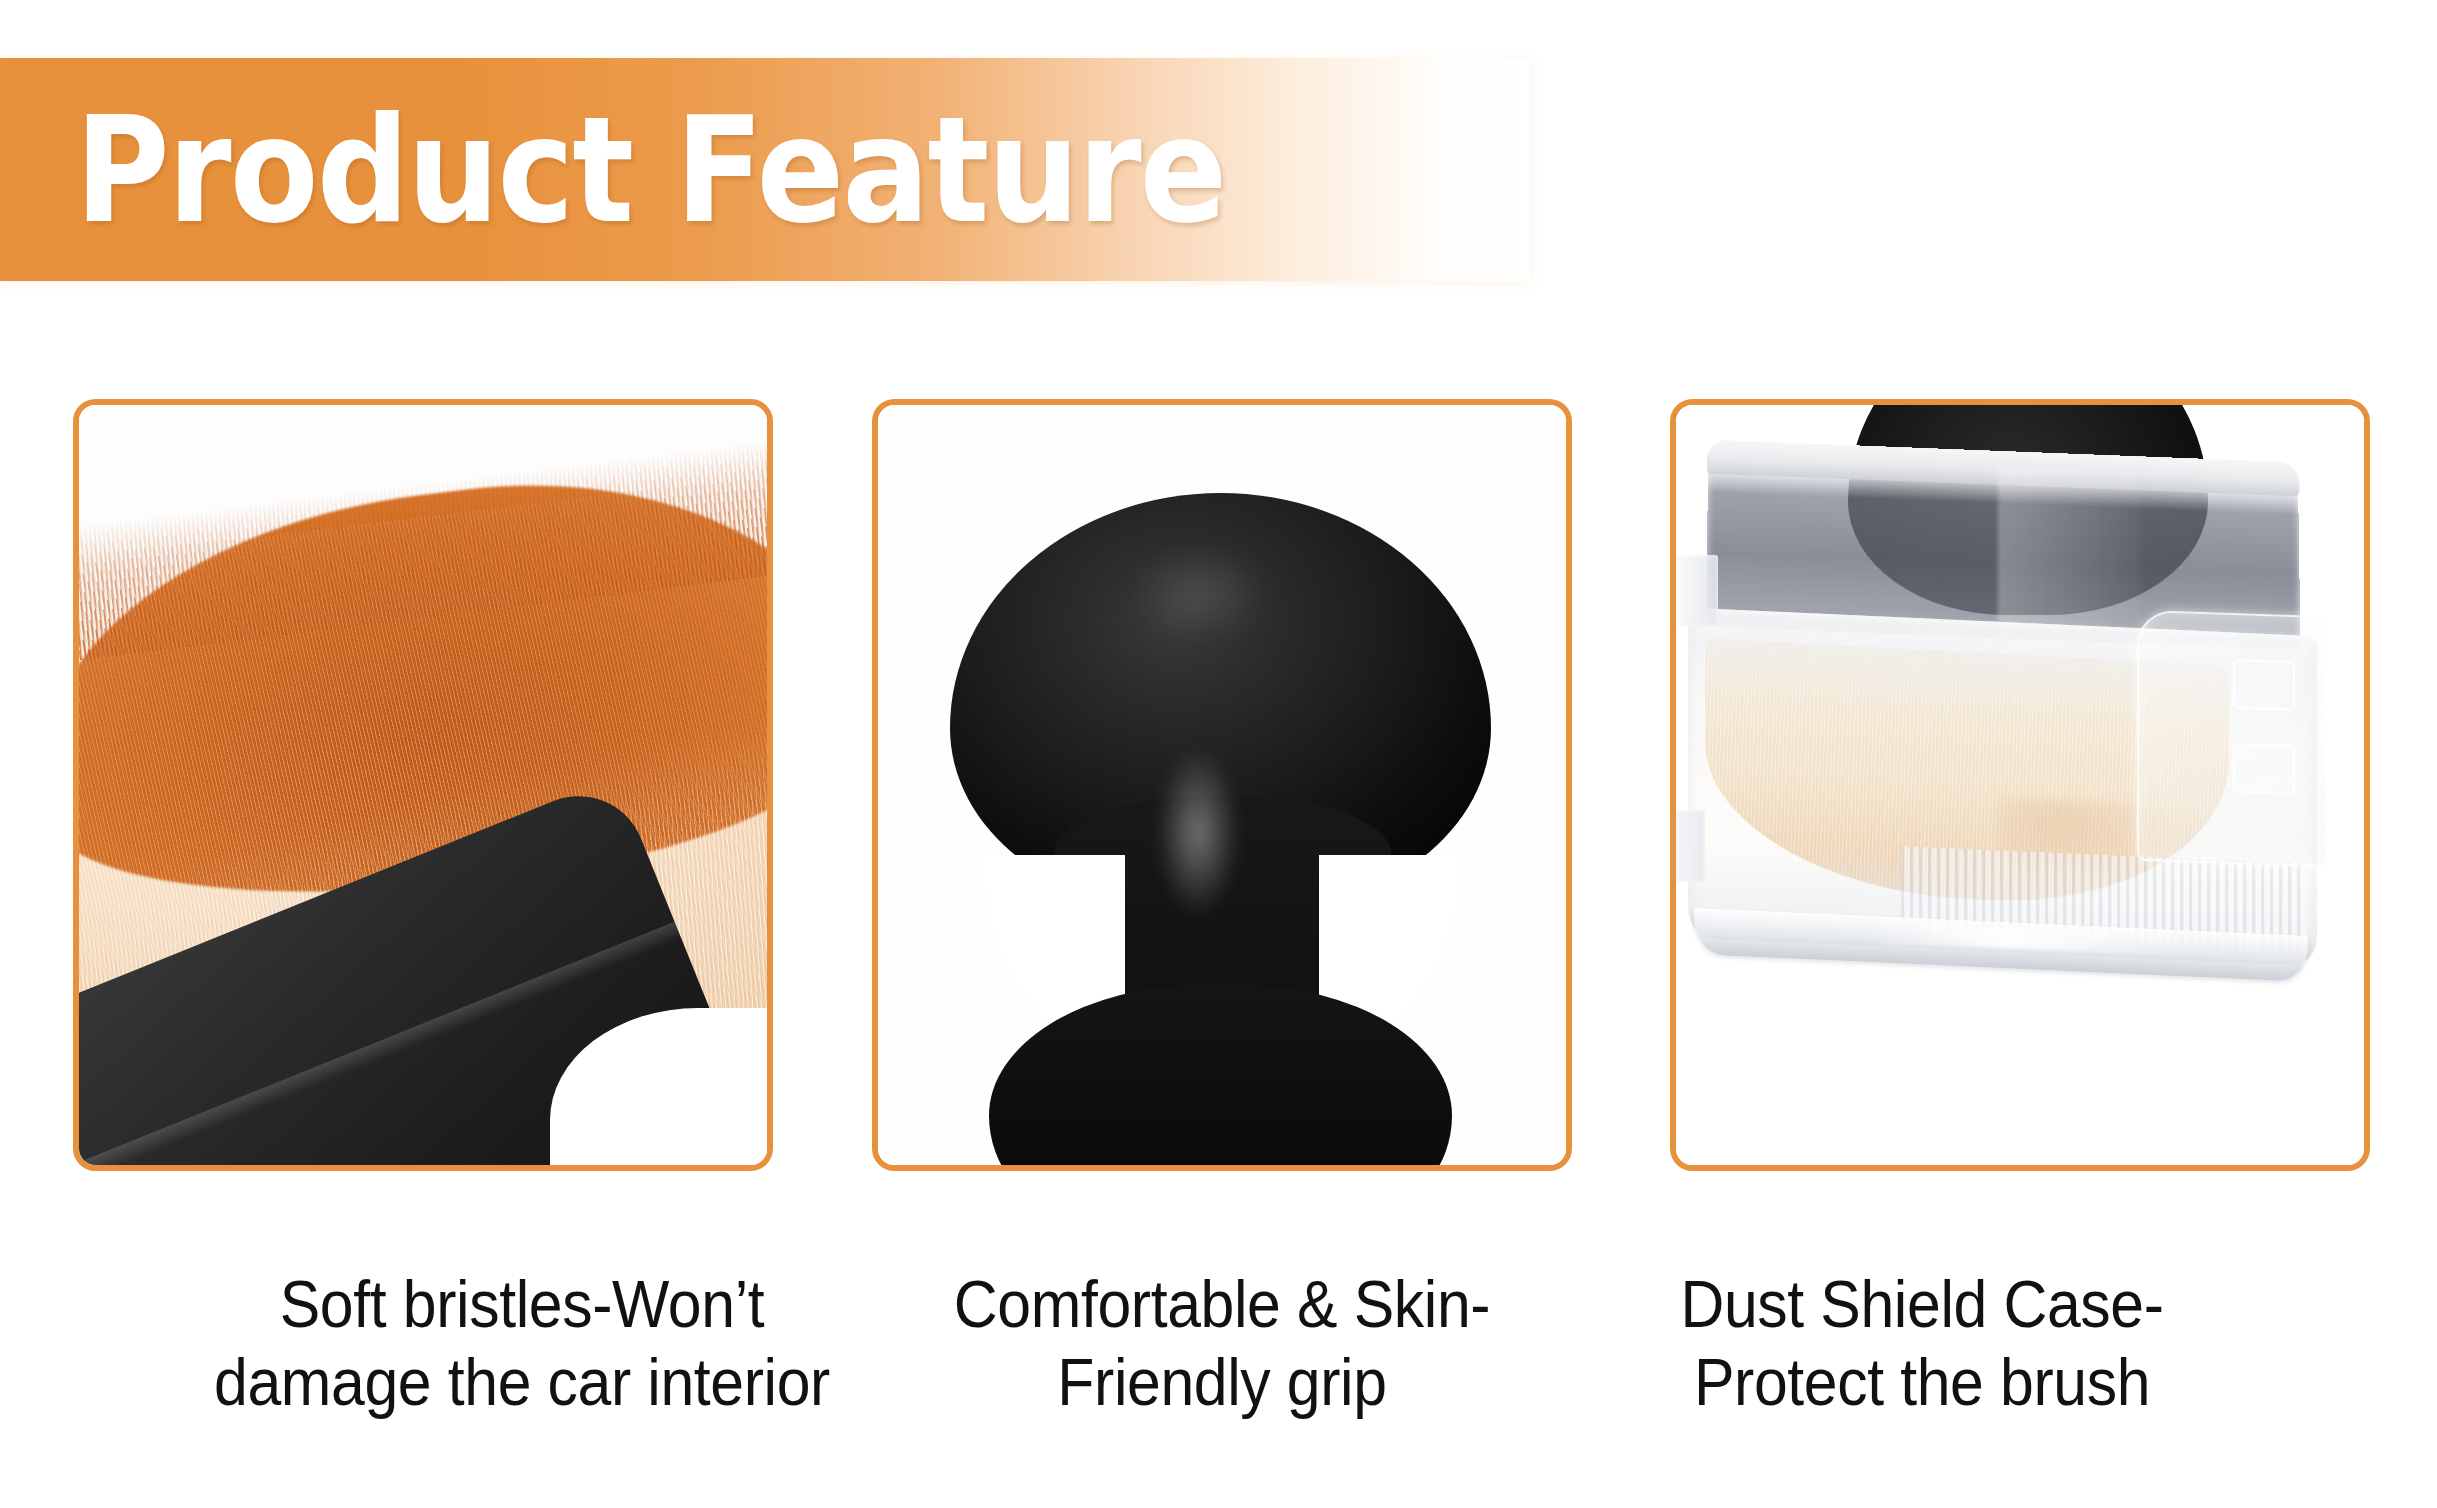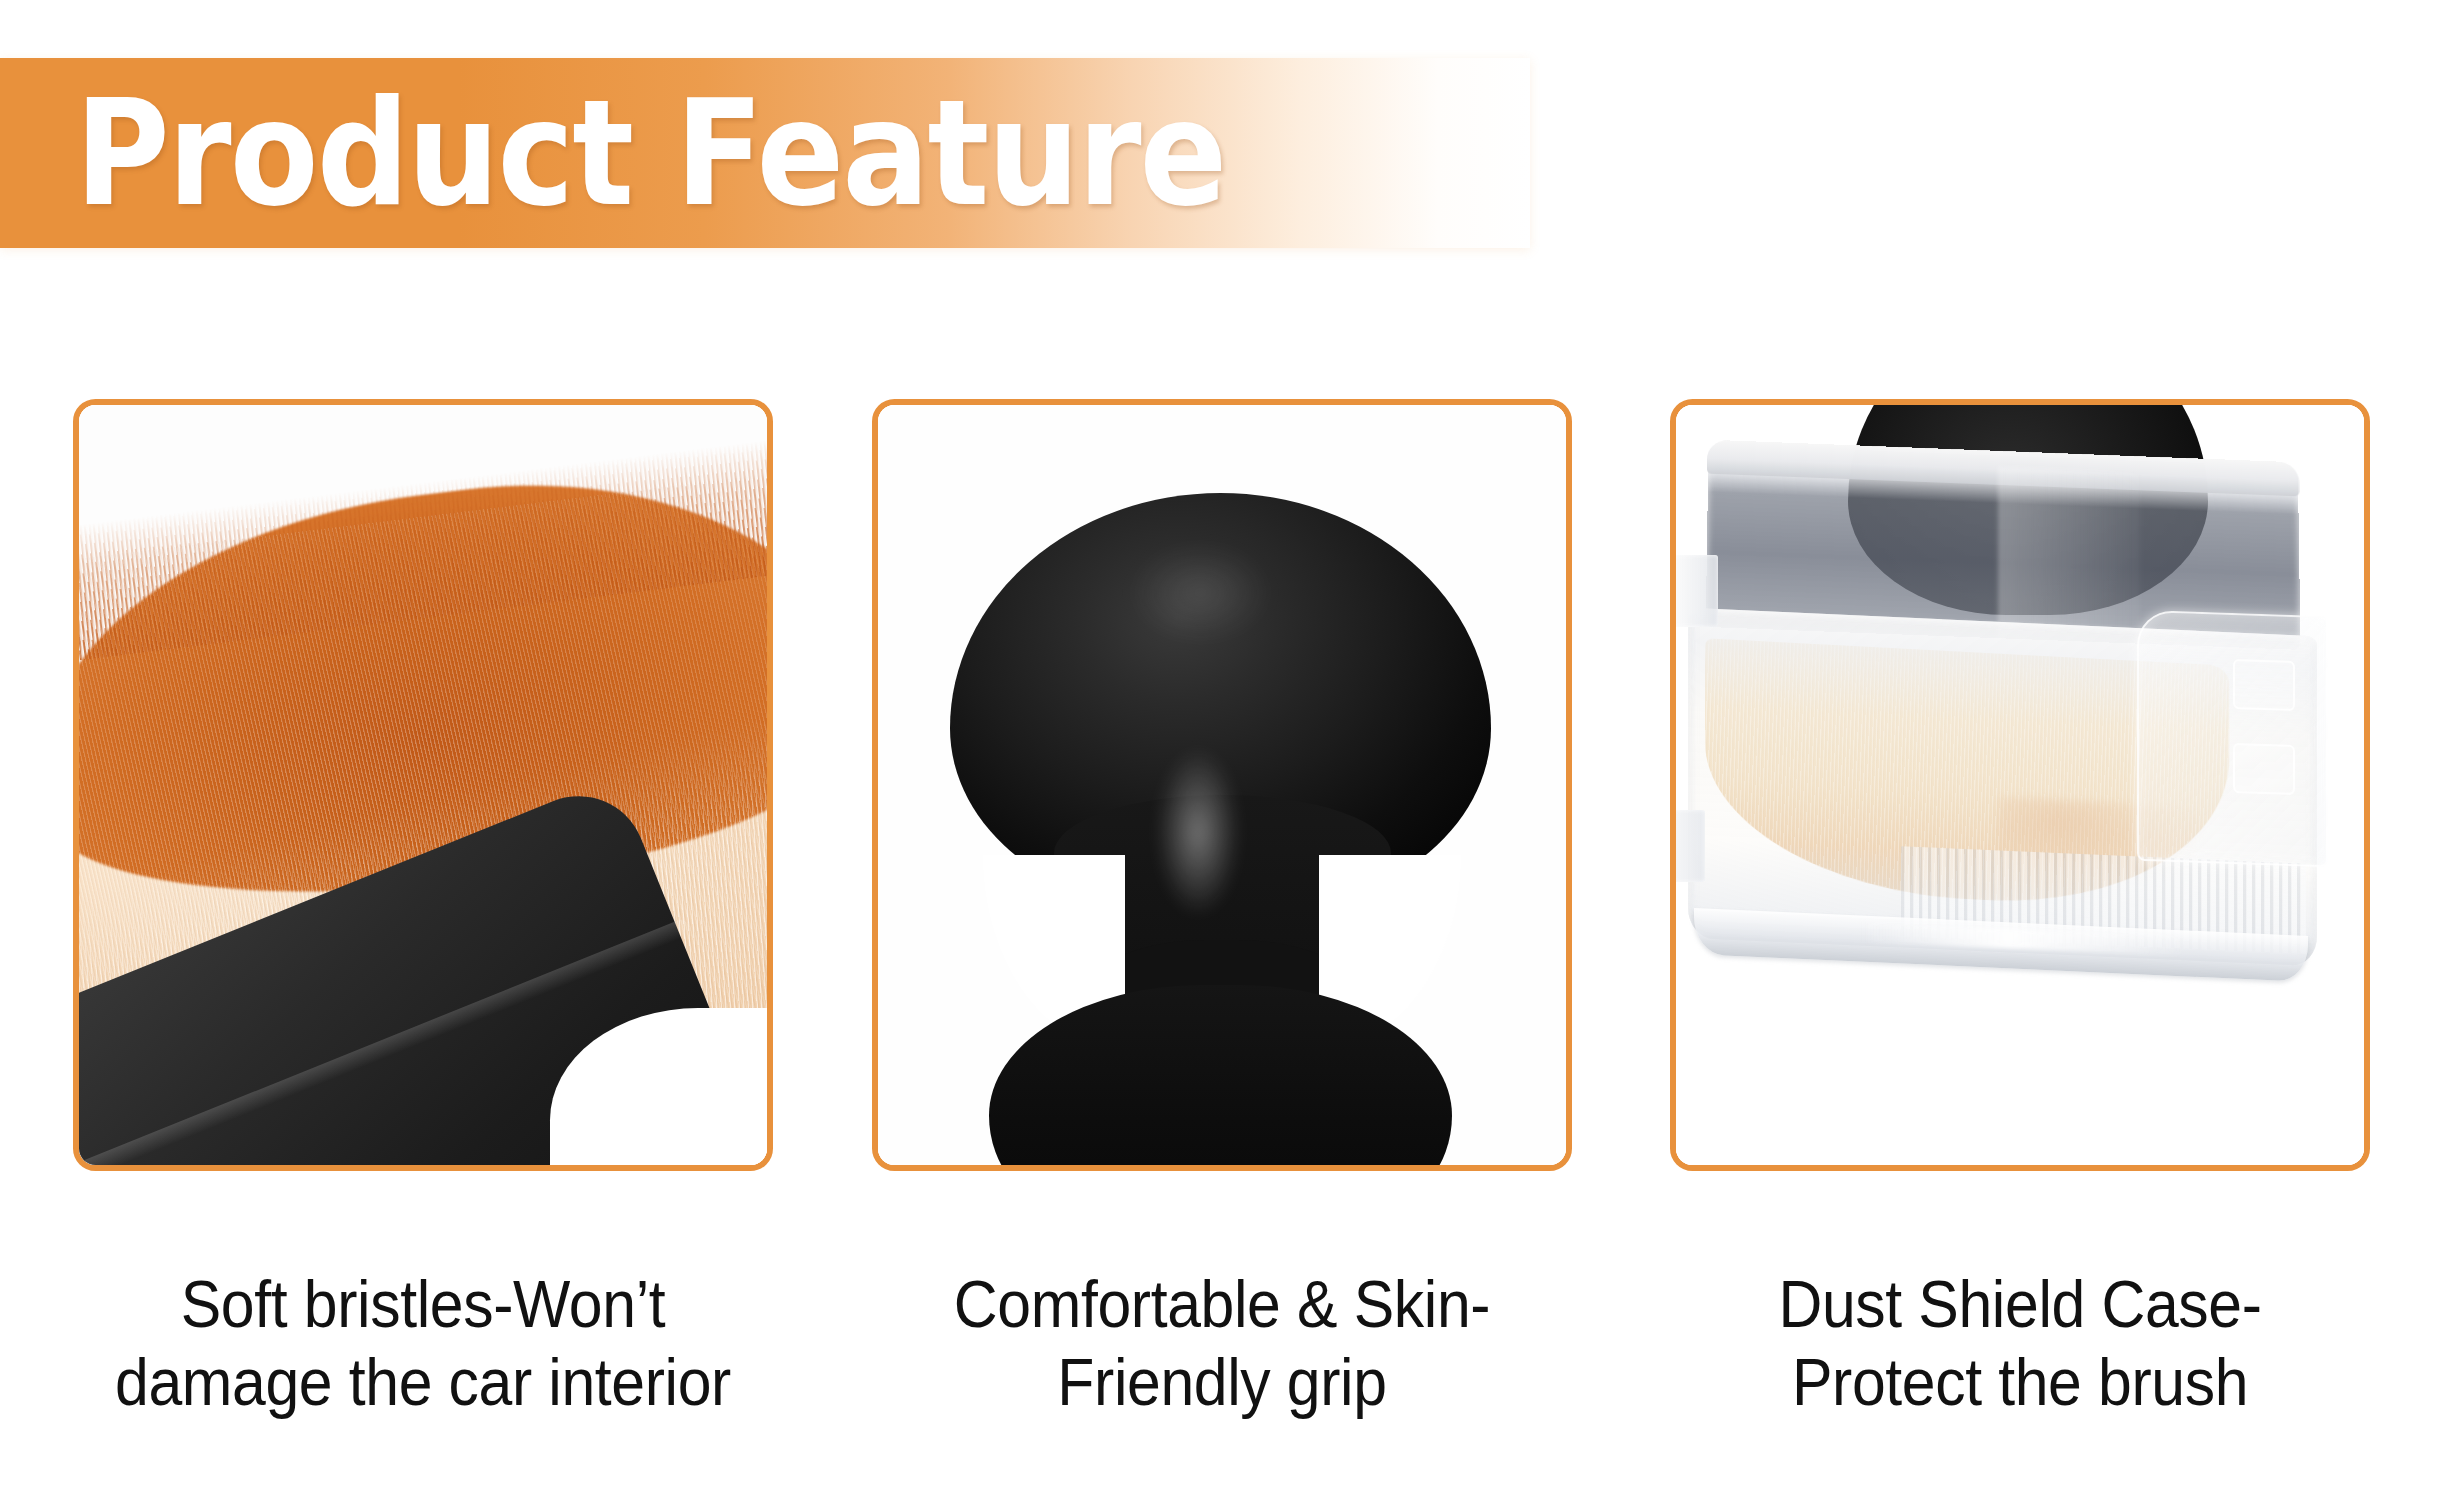--- a/index.html
+++ b/index.html
@@ -15,21 +15,21 @@
     font-family: "Liberation Sans", sans-serif;
     background: #ffffff;
   }
 
   
   #header-banner {
     position: absolute;
     left: 0;
     top: 58px;
     width: 1530px;
-    height: 190px;
+    height: 223px;
     background: linear-gradient(to right,
         #e8913c 0%,
         #e8913c 30%,
         #ec9c4d 46%,
         #f2b377 62%,
         #f8d4b2 74%,
         #fdeede 85%,
         #fffdfb 94%,
         #ffffff 100%);
     box-shadow: 0 1.5px 10.5px rgba(232,145,60,0.13);
@@ -447,21 +447,21 @@
     transform: skewY(2.4deg);
   }
 
   
   #captions-row {
     position: absolute;
     left: 73px;
     top: 1266px;
     width: 2297px;
     display: flex;
-    justify-content: space-between;
+    justify-content: center;
   }
   .caption {
     width: 700px;
     text-align: center;
     font-family: "Liberation Sans", sans-serif;
     font-size: 66px;
     line-height: 1.18;
     color: #111111;
     letter-spacing: -0.4px;
     transform: scaleX(0.92);

